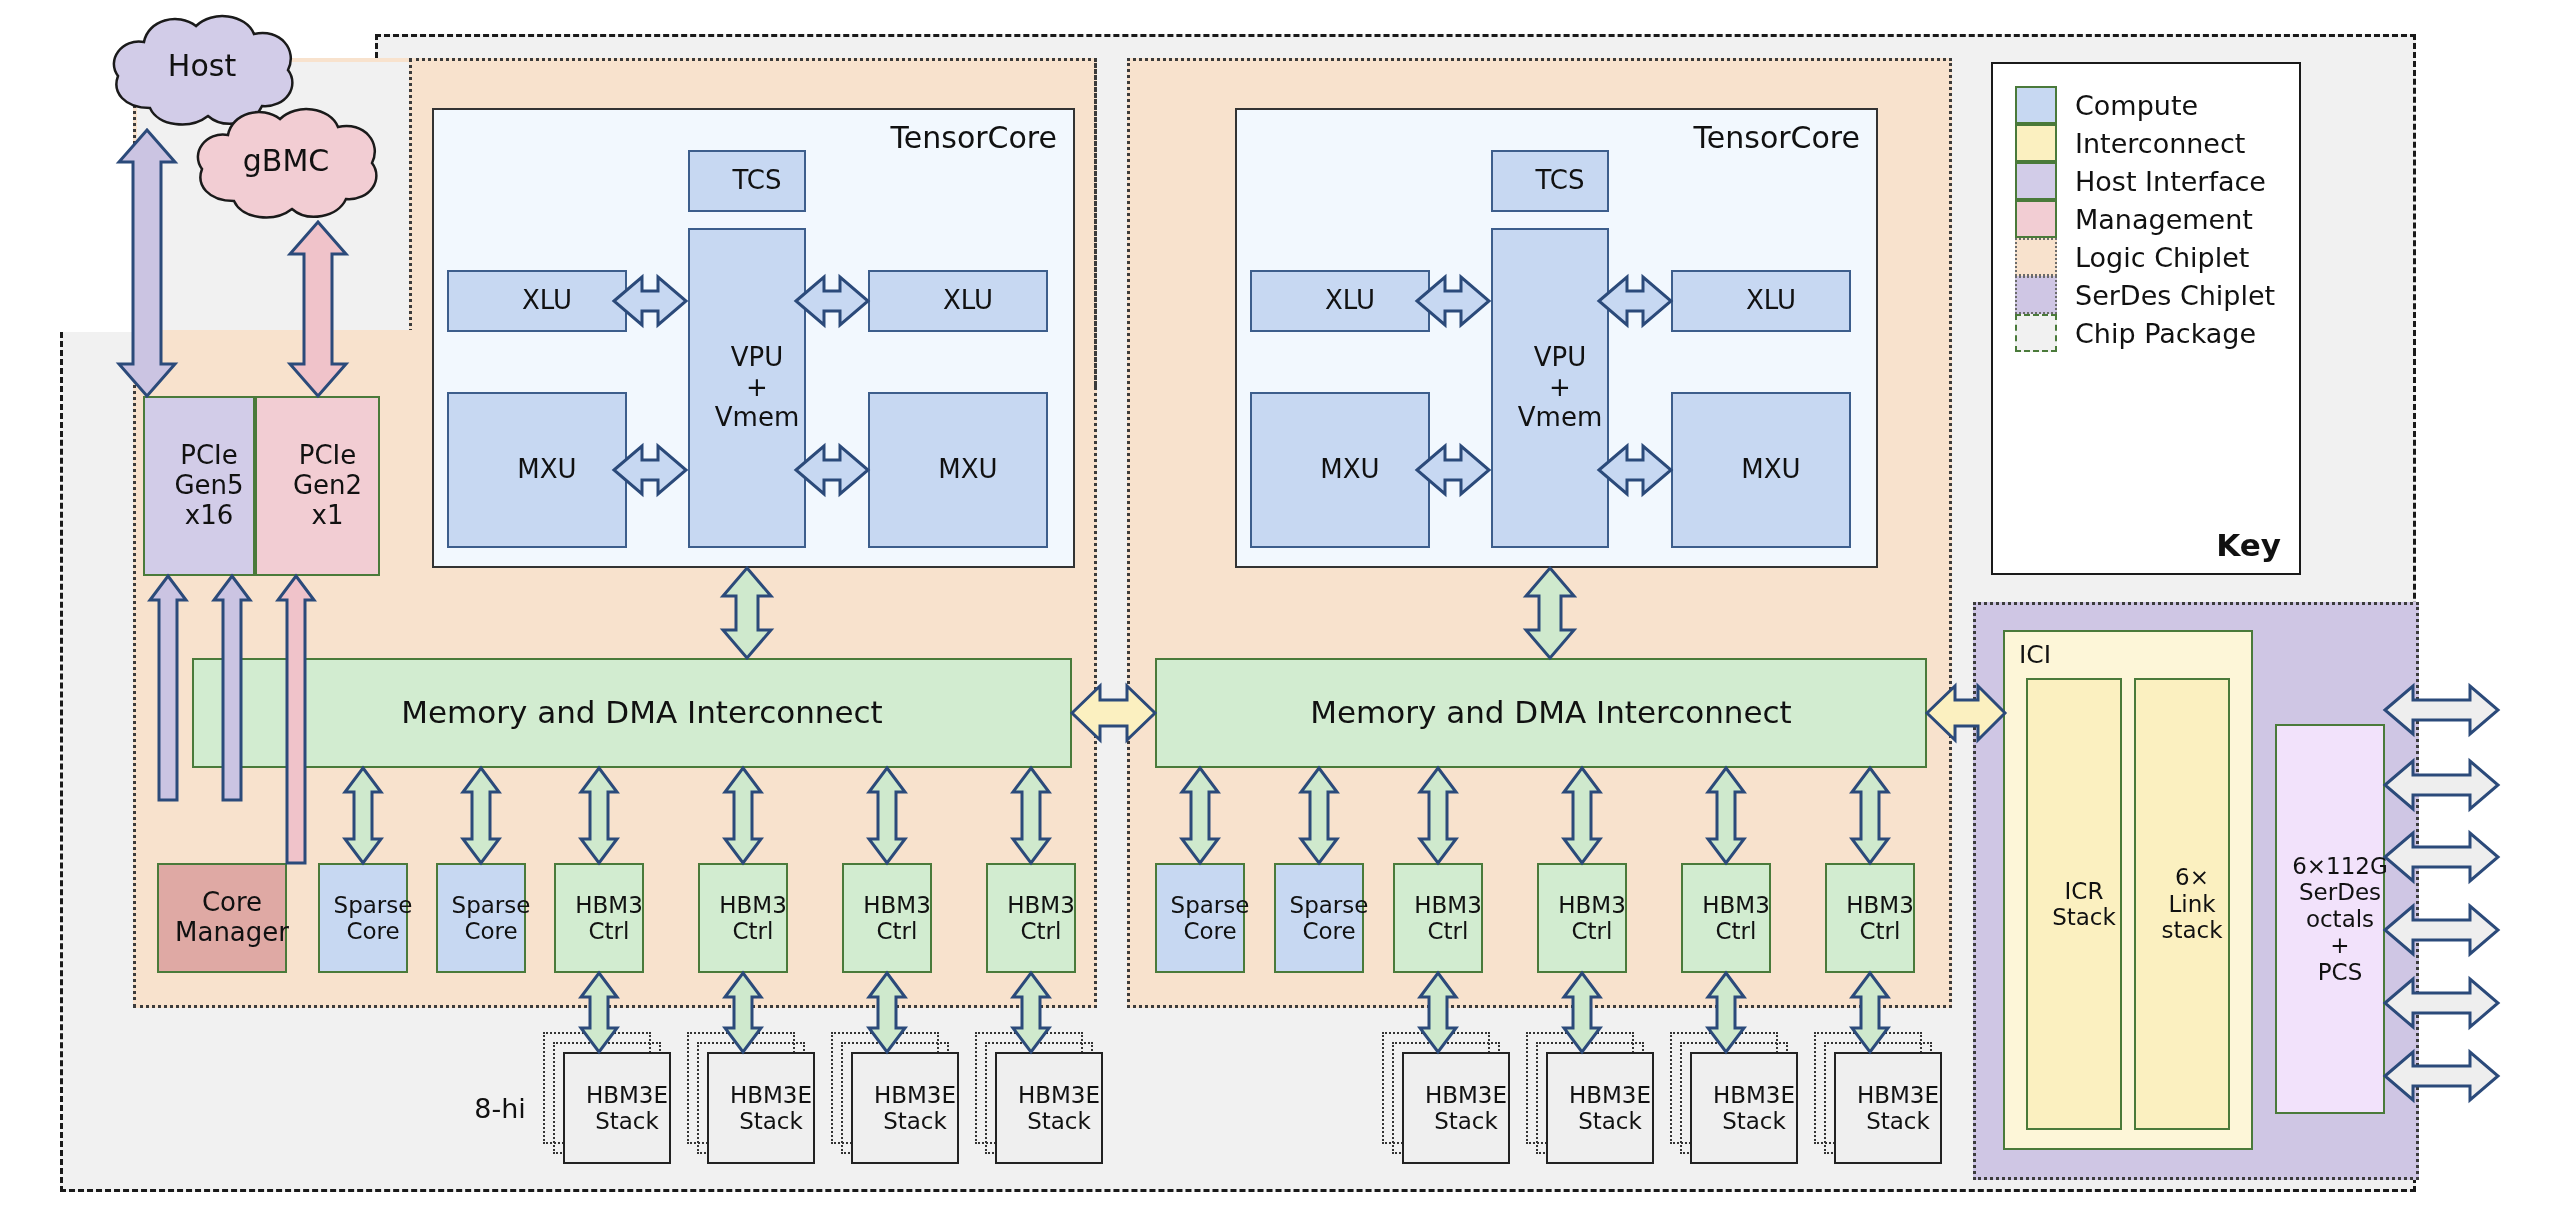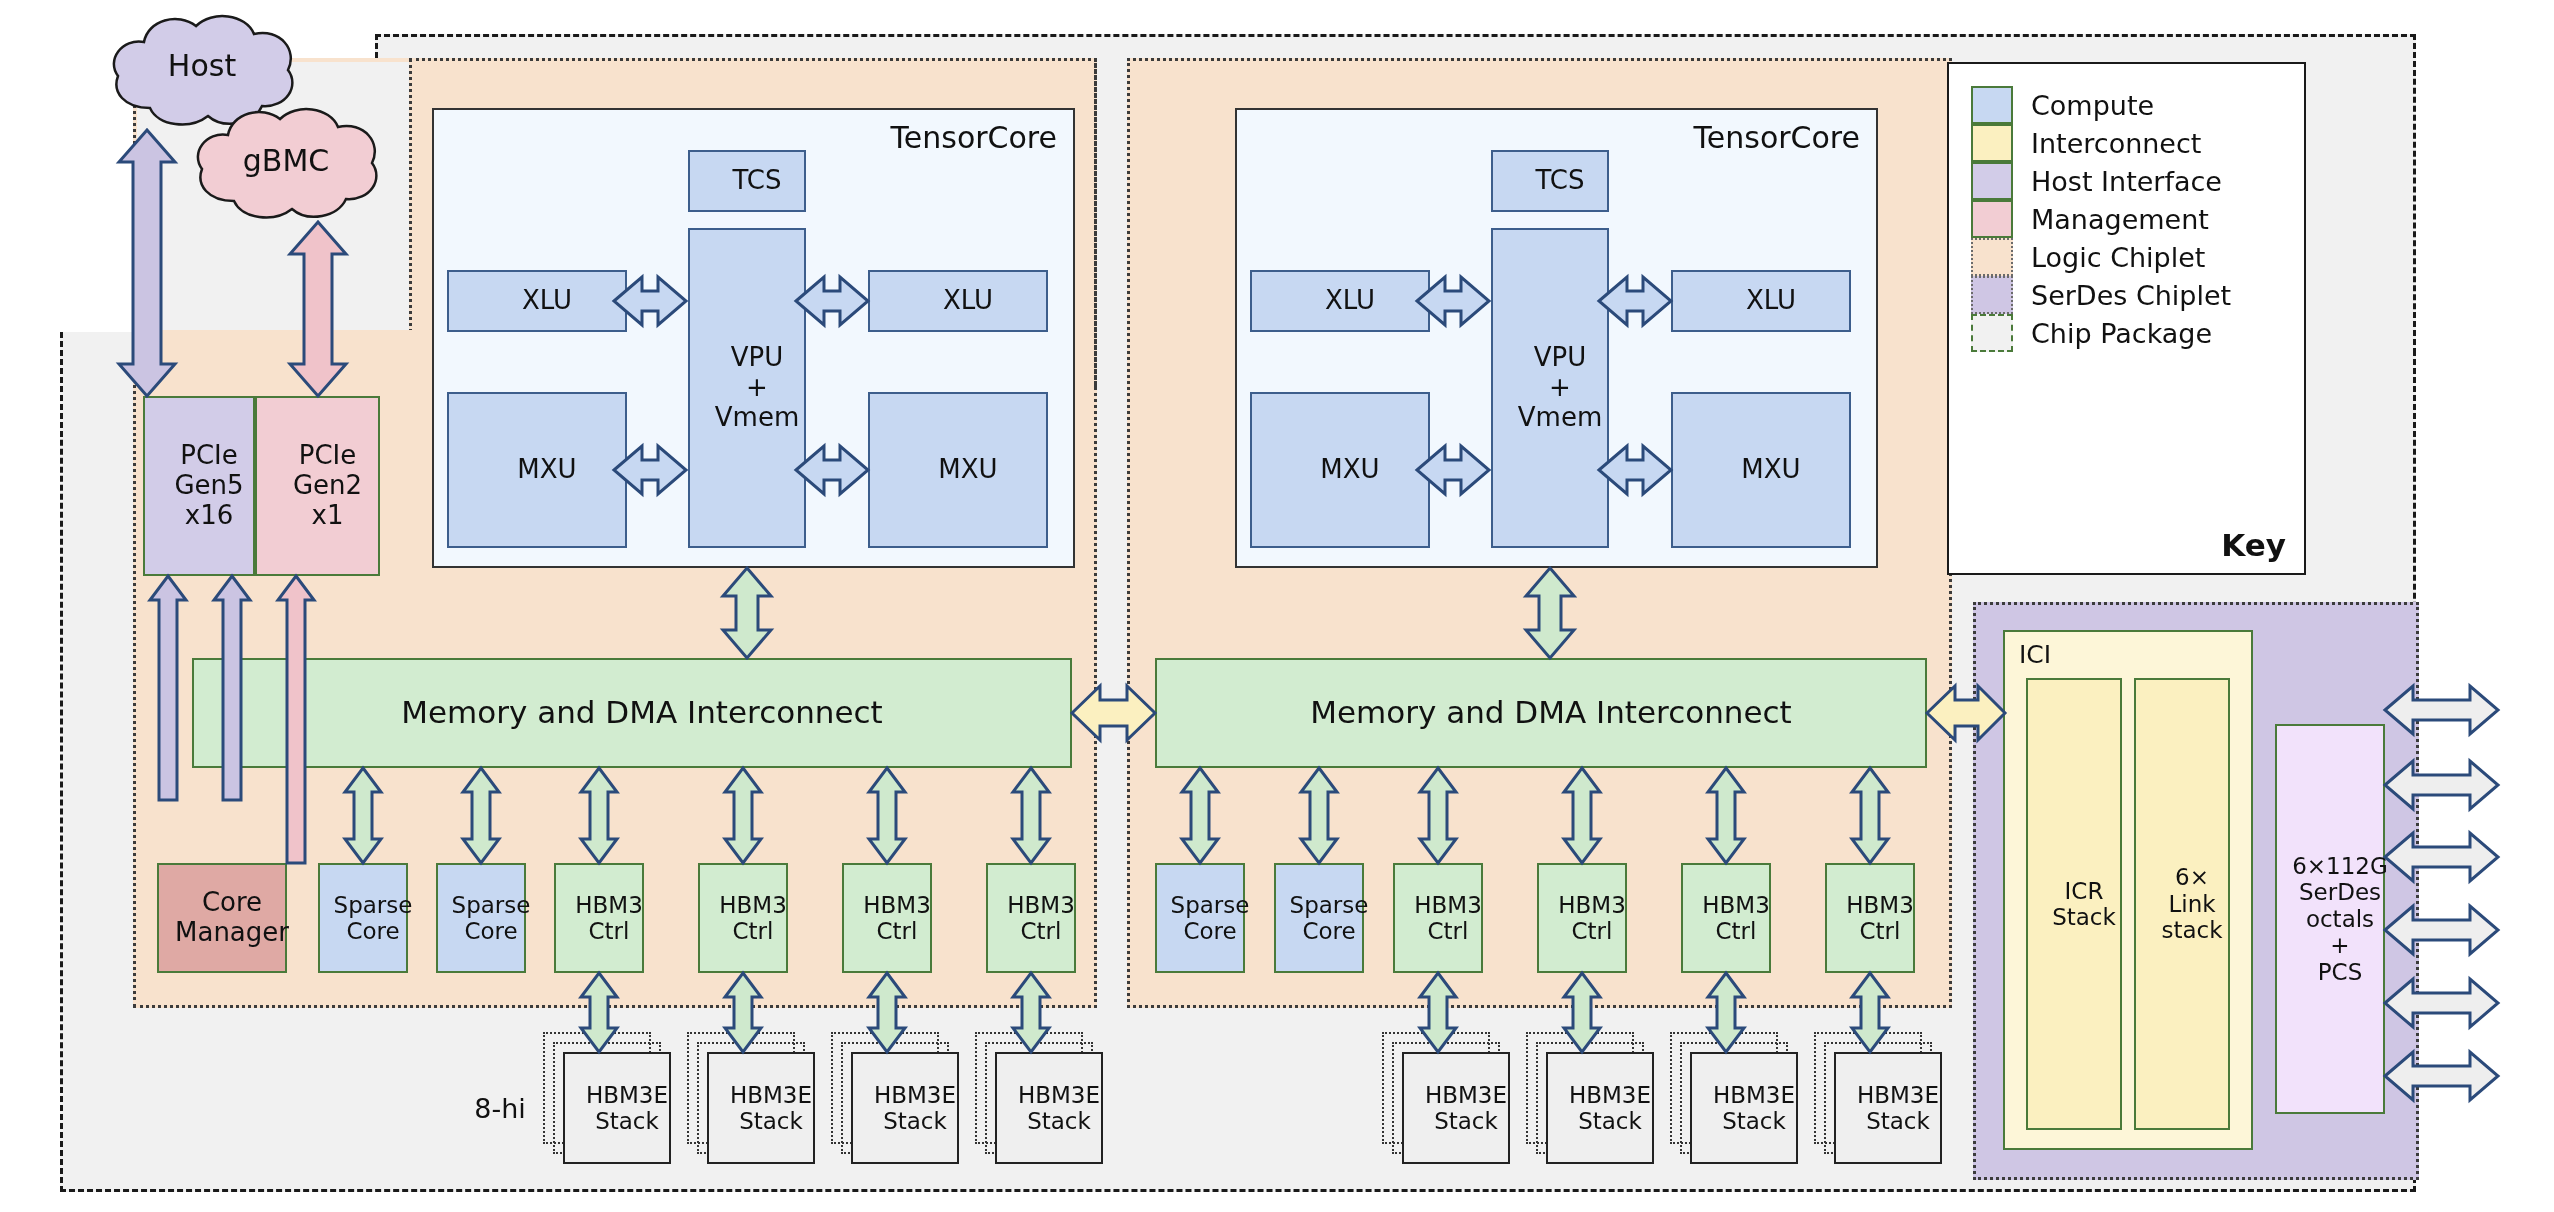--- a/index.html
+++ b/index.html
@@ -254,21 +254,21 @@
   <span class="lbl-sm">Link</span>
   <span class="lbl-sm">stack</span>
 </div>
 <div class="abs blk serdes ctr" style="left:2275px;top:724px;width:110px;height:390px;flex-direction:column;">
   <span class="lbl-sm">6×112G</span>
   <span class="lbl-sm">SerDes</span>
   <span class="lbl-sm">octals +</span>
   <span class="lbl-sm">PCS</span>
 </div>
 
-<div class="abs key-box" style="left:1947px;top:62px;width:359px;height:513px;padding:22px 0 0 22px;">
+<div class="abs key-box" style="left:1991px;top:62px;width:310px;height:513px;padding:22px 0 0 22px;">
   <div class="key-row">
     <span class="key-sw" style="background:#c7d8f2;border:2px solid #4a7a3a;"></span>
     <span class="key-label">Compute</span>
   </div>
   <div class="key-row">
     <span class="key-sw" style="background:#fbf0c0;border:2px solid #4a7a3a;"></span>
     <span class="key-label">Interconnect</span>
   </div>
   <div class="key-row">
     <span class="key-sw" style="background:#d2cce8;border:2px solid #4a7a3a;"></span>

